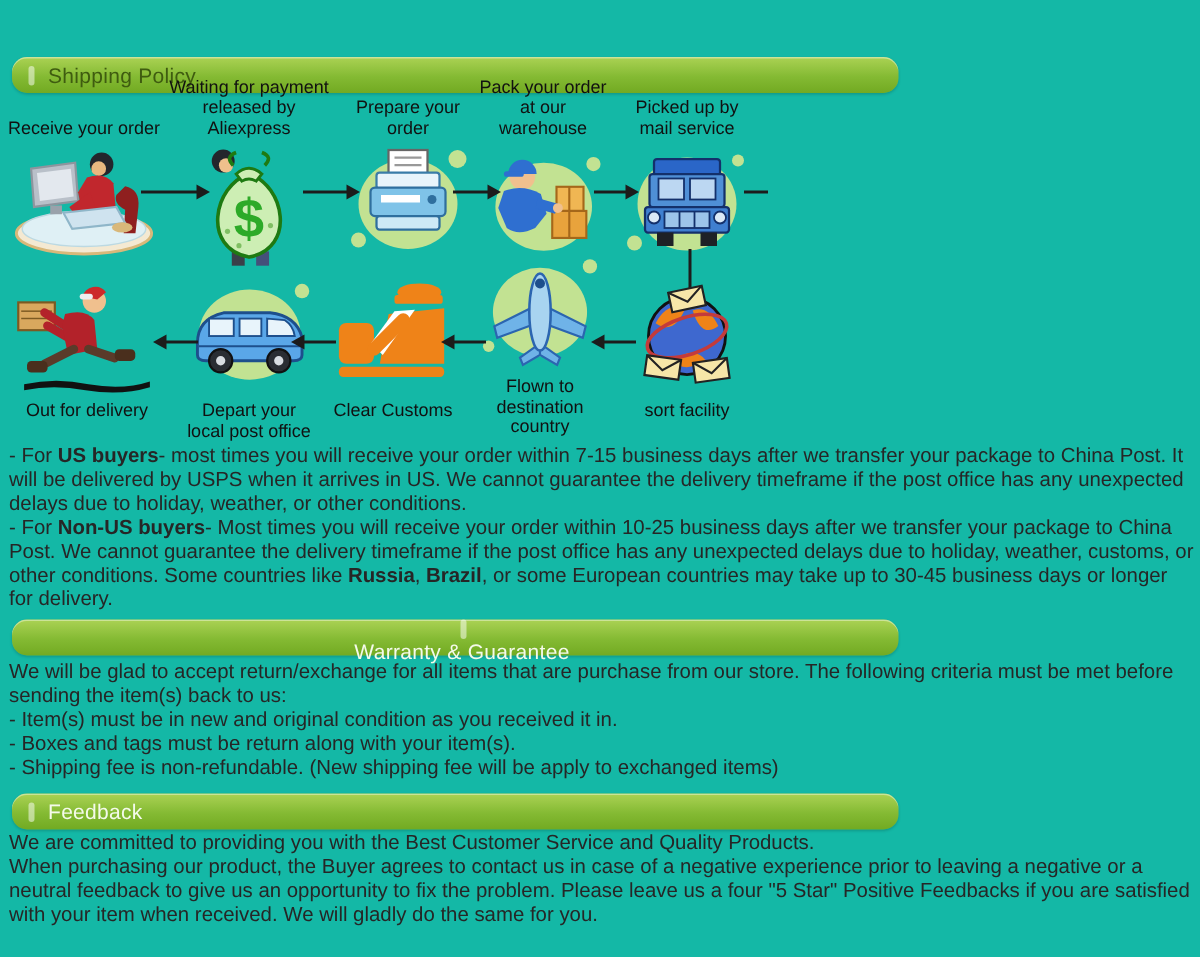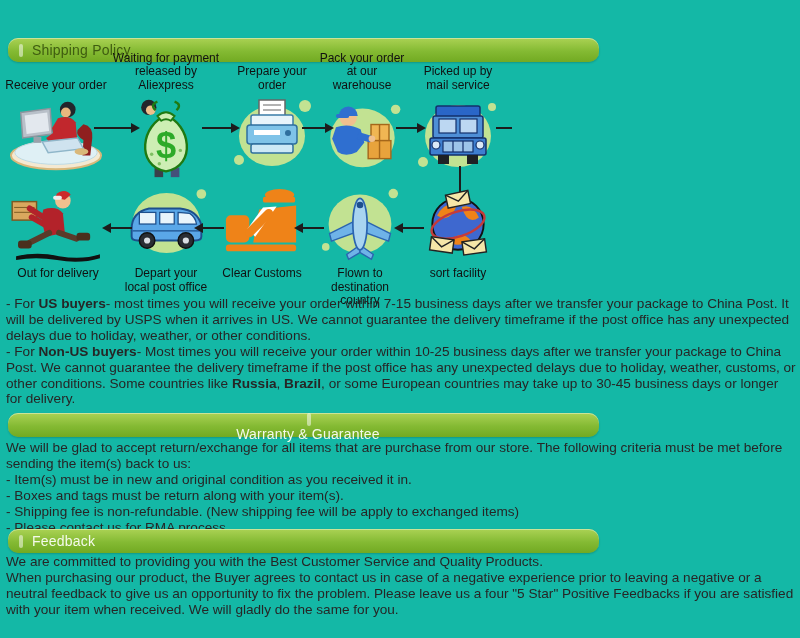--- a/index.html
+++ b/index.html
@@ -230,21 +230,21 @@
         <polygon points="46,22 60,21 38,52 30,44" fill="#ffffff"></polygon>
         <line x1="52" y1="28" x2="32" y2="48" stroke="#ef8318" stroke-width="9" stroke-linecap="round"></line>
       </svg>
     </div>
     <div class="lbl lbl-bot">
       <span>Clear Customs</span>
       <span></span>
     </div>
   </div>
 
-  <div class="step" style="left:312px;top:186px;width:96px;">
+  <div class="step" style="left:312px;top:170px;width:96px;">
     <div class="icon-box">
       <svg width="90" height="78" viewBox="0 0 90 82">
         <ellipse cx="45" cy="40" rx="33" ry="31" fill="#c2e292"></ellipse>
         <circle cx="80" cy="8" r="5" fill="#c2e292"></circle>
         <circle cx="9" cy="64" r="4" fill="#c2e292"></circle>
         <path d="M45,34 L13,50 L15,58 L45,47 Z" fill="#6fb3e8" stroke="#2b65b0" stroke-width="1.5"></path>
         <path d="M45,34 L77,50 L75,58 L45,47 Z" fill="#6fb3e8" stroke="#2b65b0" stroke-width="1.5"></path>
         <path d="M45,62 L31,72 L33,77 L45,70 Z" fill="#6fb3e8" stroke="#2b65b0" stroke-width="1.5"></path>
         <path d="M45,62 L59,72 L57,77 L45,70 Z" fill="#6fb3e8" stroke="#2b65b0" stroke-width="1.5"></path>
         <ellipse cx="45" cy="40" rx="7.5" ry="27" fill="#a8d4f0" stroke="#2b65b0" stroke-width="1.8"></ellipse>
@@ -296,21 +296,20 @@
 
   <div class="bar" style="top:413px;flex-direction:column;">
     <span class="tick"></span>
     <span class="title title-light">Warranty &amp; Guarantee</span>
   </div>
   <div class="body-block" style="top:440px;">
     <p>We will be glad to accept return/exchange for all items that are purchase from our store. The following criteria must be met before sending the item(s) back to us:</p>
     <p>- Item(s) must be in new and original condition as you received it in.</p>
     <p>- Boxes and tags must be return along with your item(s).</p>
     <p>- Shipping fee is non-refundable. (New shipping fee will be apply to exchanged items)</p>
-    <p>- Please contact us for RMA process.</p>
   </div>
 
   <div class="bar" style="top:529px;">
     <span class="tick"></span>
     <span class="title title-light">Feedback</span>
   </div>
   <div class="body-block" style="top:554px;">
     <p>We are committed to providing you with the Best Customer Service and Quality Products.</p>
     <p>When purchasing our product, the Buyer agrees to contact us in case of a negative experience prior to leaving a negative or a neutral feedback to give us an opportunity to fix the problem. Please leave us a four "5 Star" Positive Feedbacks if you are satisfied with your item when received. We will gladly do the same for you.</p>
   </div>

